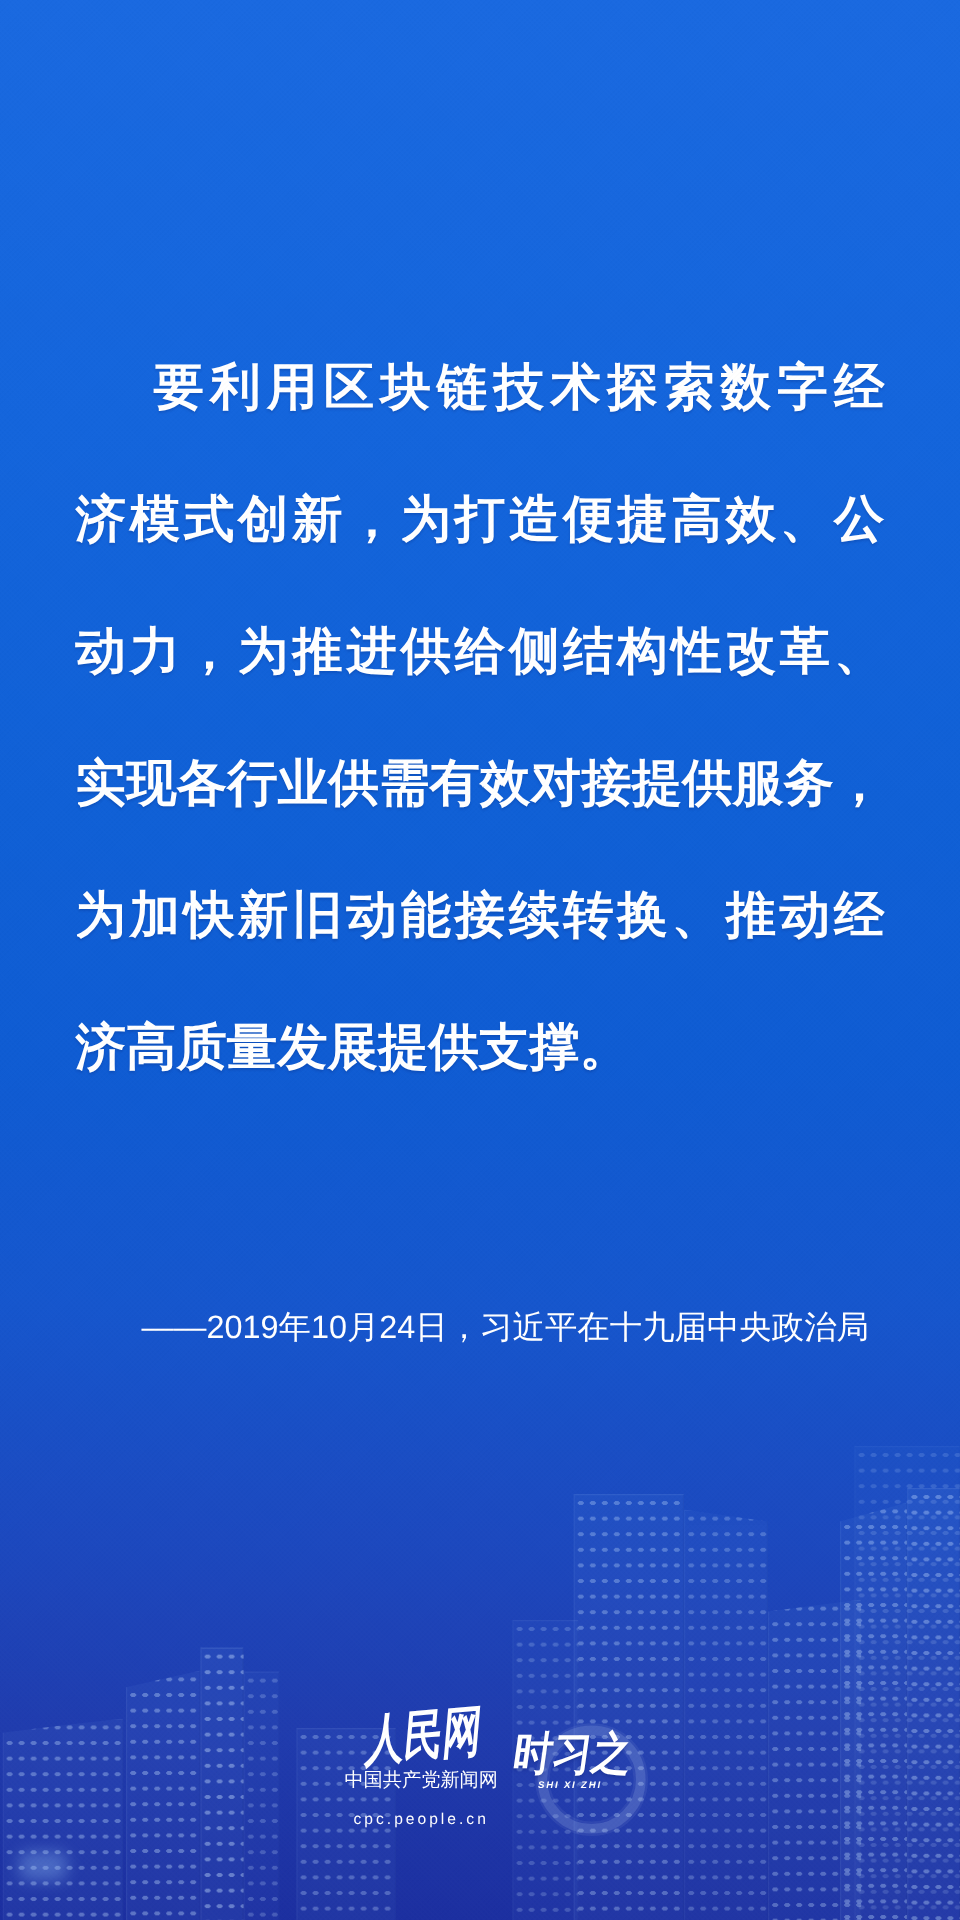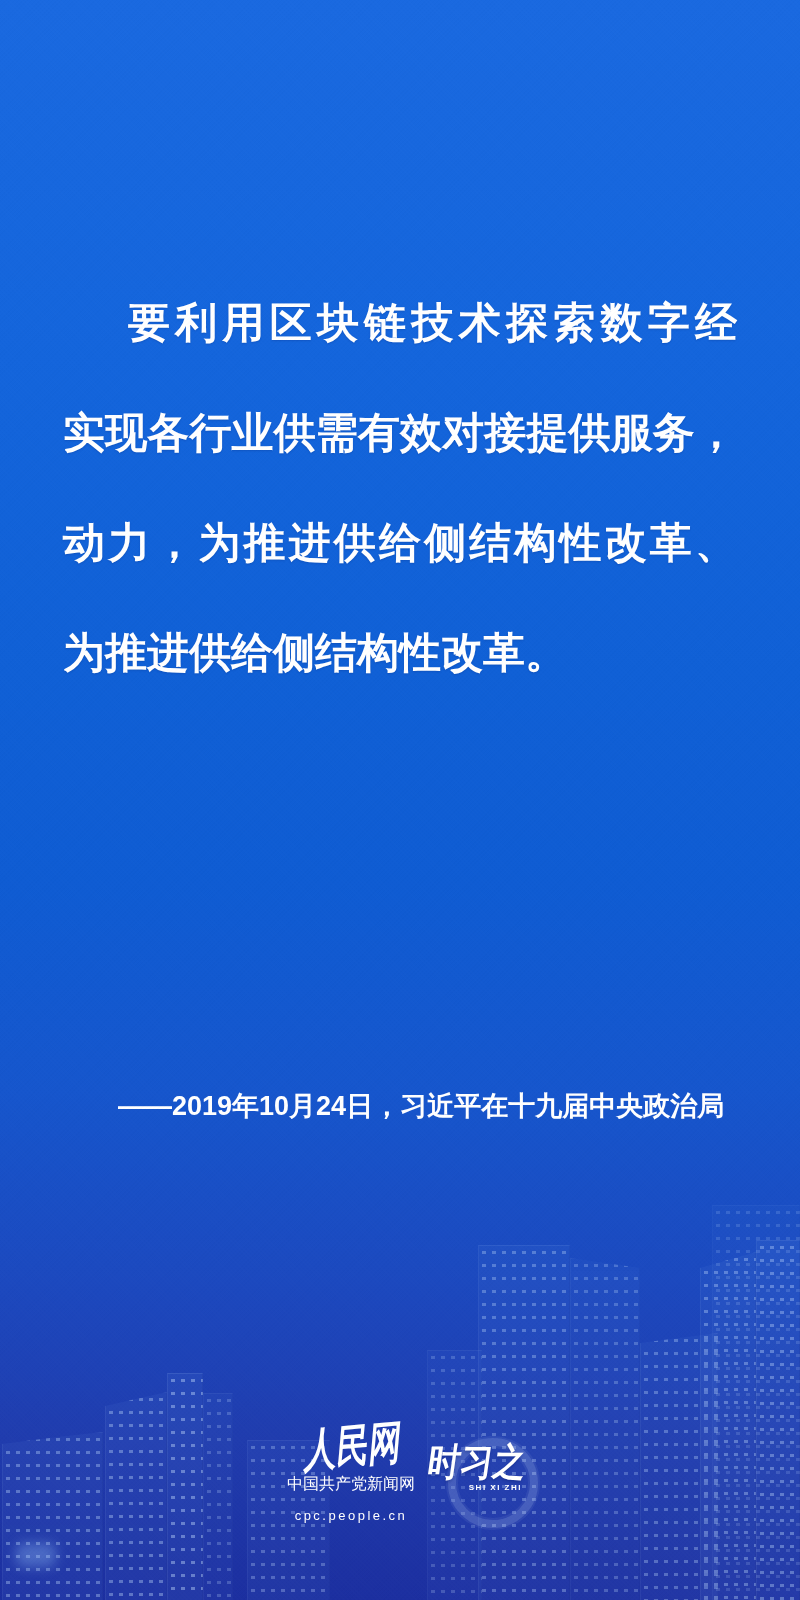--- a/index.html
+++ b/index.html
@@ -44,21 +44,21 @@
   .qline {
     height:110px; text-align:justify; text-align-last:justify;
     text-justify:inter-character; word-break:break-all; overflow:visible;
   }
   .qline.first { text-indent:65px; }
   .qline.last  { text-align-last:left; }
 
   
   .attribution {
     position:absolute; left:68px; top:1084px; width:676px;
-    color:#ffffff; font-size:27px; font-weight:700; line-height:44px;
+    color:#ffffff; font-size:27px; font-weight:400; line-height:44px;
   }
   .attr-line1 { text-indent:50px; }
 
   
   .footer { position:absolute; inset:0; pointer-events:none; }
   .pd-logo { position:absolute; left:276px; top:1420px; width:150px; text-align:center; color:#fff; }
   .pd-script {
     font-family:"DejaVu Serif", serif; font-style:italic; font-weight:700;
     font-size:46px; line-height:52px; white-space:nowrap;
     transform:rotate(-5deg) scaleX(0.70); transform-origin:50% 60%;
@@ -71,22 +71,22 @@
     position:absolute; left:20px; top:-4px; width:74px; height:74px;
     border-radius:50%; border:8px solid rgba(212,232,255,0.20);
     box-shadow:0 0 0 2px rgba(212,232,255,0.07), inset 0 0 0 2px rgba(212,232,255,0.07);
   }
   .sxz-text {
     position:relative; z-index:2; font-size:38px; font-weight:900; line-height:40px;
     white-space:nowrap; transform:skewX(-8deg) scaleX(0.86); transform-origin:left center;
     text-shadow:0 2px 3px rgba(0,20,90,0.25);
   }
   .sxz-pinyin {
-    position:relative; z-index:2; font-size:8px; font-weight:700; 
-    letter-spacing:1.5px; text-align:right; padding-right:14px; margin-top:1px;
+    position:relative; z-index:2; font-size:8px; font-weight:700; font-style:italic;
+    letter-spacing:1.5px; text-align:center; padding-right:14px; margin-top:1px;
   }
 </style>
 </head>
 <body>
 
 <div class="poster">
 
   <div class="skyline">
 
     <div class="bld" style="left:2px;   width:101px; top:1432px; height:168px; opacity:.60; clip-path:polygon(0 12px,55% 5px,100% 0,100% 100%,0 100%);"></div>
@@ -101,23 +101,25 @@
     <div class="bld" style="left:570px; width:70px;  top:1258px; height:342px; opacity:.45; clip-path:polygon(0 0,100% 10px,100% 100%,0 100%);"></div>
     <div class="bld" style="left:640px; width:78px;  top:1333px; height:267px; opacity:.55; clip-path:polygon(0 10px,100% 0,100% 100%,0 100%);"></div>
 
     <div class="bld" style="left:700px; width:56px;  top:1252px; height:348px; opacity:.60; clip-path:polygon(0 16px,100% 0,100% 100%,0 100%);"></div>
     <div class="bld" style="left:756px; width:44px;  top:1240px; height:360px; opacity:.62;"></div>
     <div class="bld" style="left:712px; width:88px;  top:1205px; height:395px; opacity:.28;"></div>
   </div>
 
   <div class="quote">
     <div class="qline first">要利用区块链技术探索数字经</div>
+    <div class="qline">济模式创新，为打造便捷高效、公</div>
+    <div class="qline">动力，为推进供给侧结构性改革、</div>
     <div class="qline">实现各行业供需有效对接提供服务，</div>
-    <div class="qline">动力，为推进供给侧结构性改革、</div>
-    <div class="qline last">为推进供给侧结构性改革。</div>
+    <div class="qline">为加快新旧动能接续转换、推动经</div>
+    <div class="qline last">济高质量发展提供支撑。</div>
   </div>
 
   <div class="attribution">
     <div class="attr-line1">——2019年10月24日，习近平在十九届中央政治局</div>
   </div>
 
   <div class="footer">
     <div class="pd-logo">
       <div class="pd-script">人民网</div>
       <div class="pd-site">中国共产党新闻网</div>

